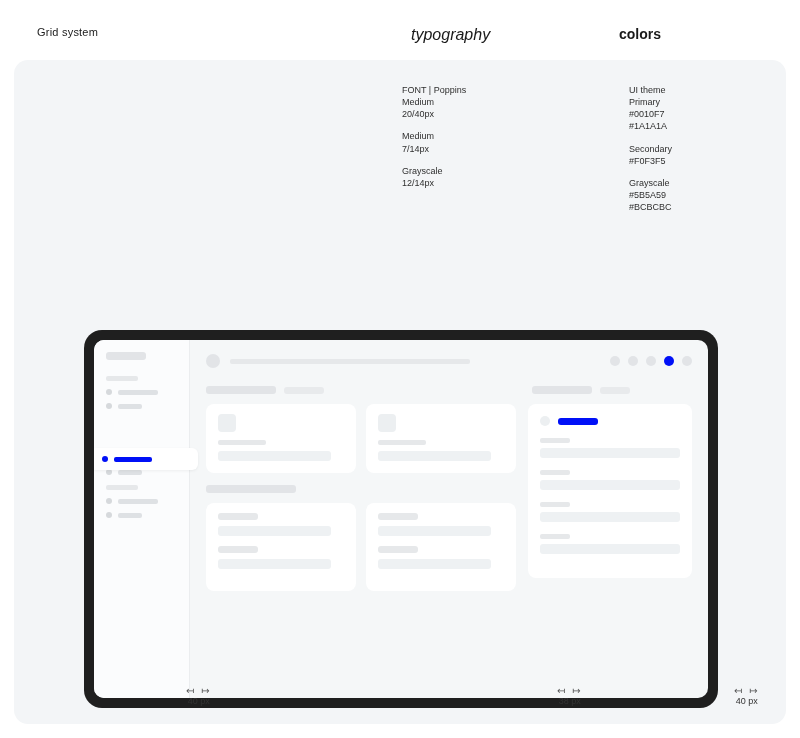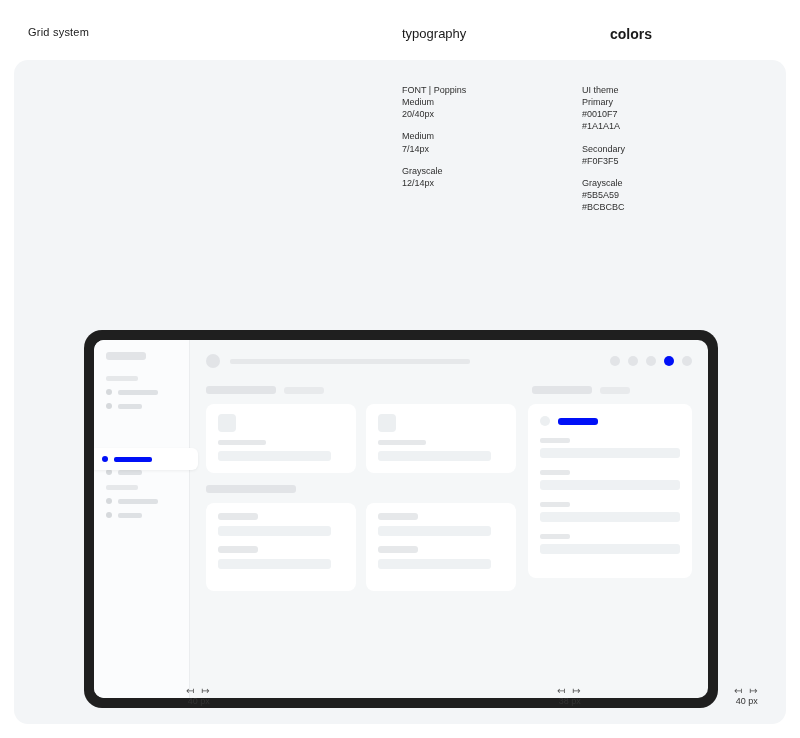--- a/index.html
+++ b/index.html
@@ -6,34 +6,35 @@
     body {
       font-family: -apple-system, BlinkMacSystemFont, "Segoe UI", Arial, sans-serif;
       background: #fff;
       width: 800px;
       height: 738px;
       overflow: hidden;
       color: #1a1a1a;
       font-size: 10px;
     }
     .page { position: relative; width: 800px; height: 738px; }
-    .headers { display: flex; padding: 26px 0 0 28px; }
+    .headers { display: flex; padding: 26px 0 0 37px; }
     .h-grid { width: 374px; font-size: 11px; letter-spacing: 0.02em; }
-    .h-typo { width: 208px; font-size: 13px; }
+    .h-typo { width: 208px; font-size: 16px; font-style: italic; }
     .h-colors { font-size: 14px; font-weight: bold; }
     .panel {
       position: absolute;
       left: 14px; top: 60px;
       width: 772px; height: 664px;
       background: #f3f5f7;
       border-radius: 14px;
     }
     .specs {
       position: absolute; left: 388px; top: 24px;
       display: flex;
+      gap: 47px;
     }
     .spec-col { font-size: 9px; line-height: 1.35; color: #2f2f2f; }
     .spec-col.a { width: 180px; }
     .spec-col .block { margin-bottom: 10px; }
     .spec-col .block div { white-space: pre; }
 
     .ruler-wrap {
       position: absolute; left: 54px; top: 230px; width: 664px;
       text-align: center;
     }

